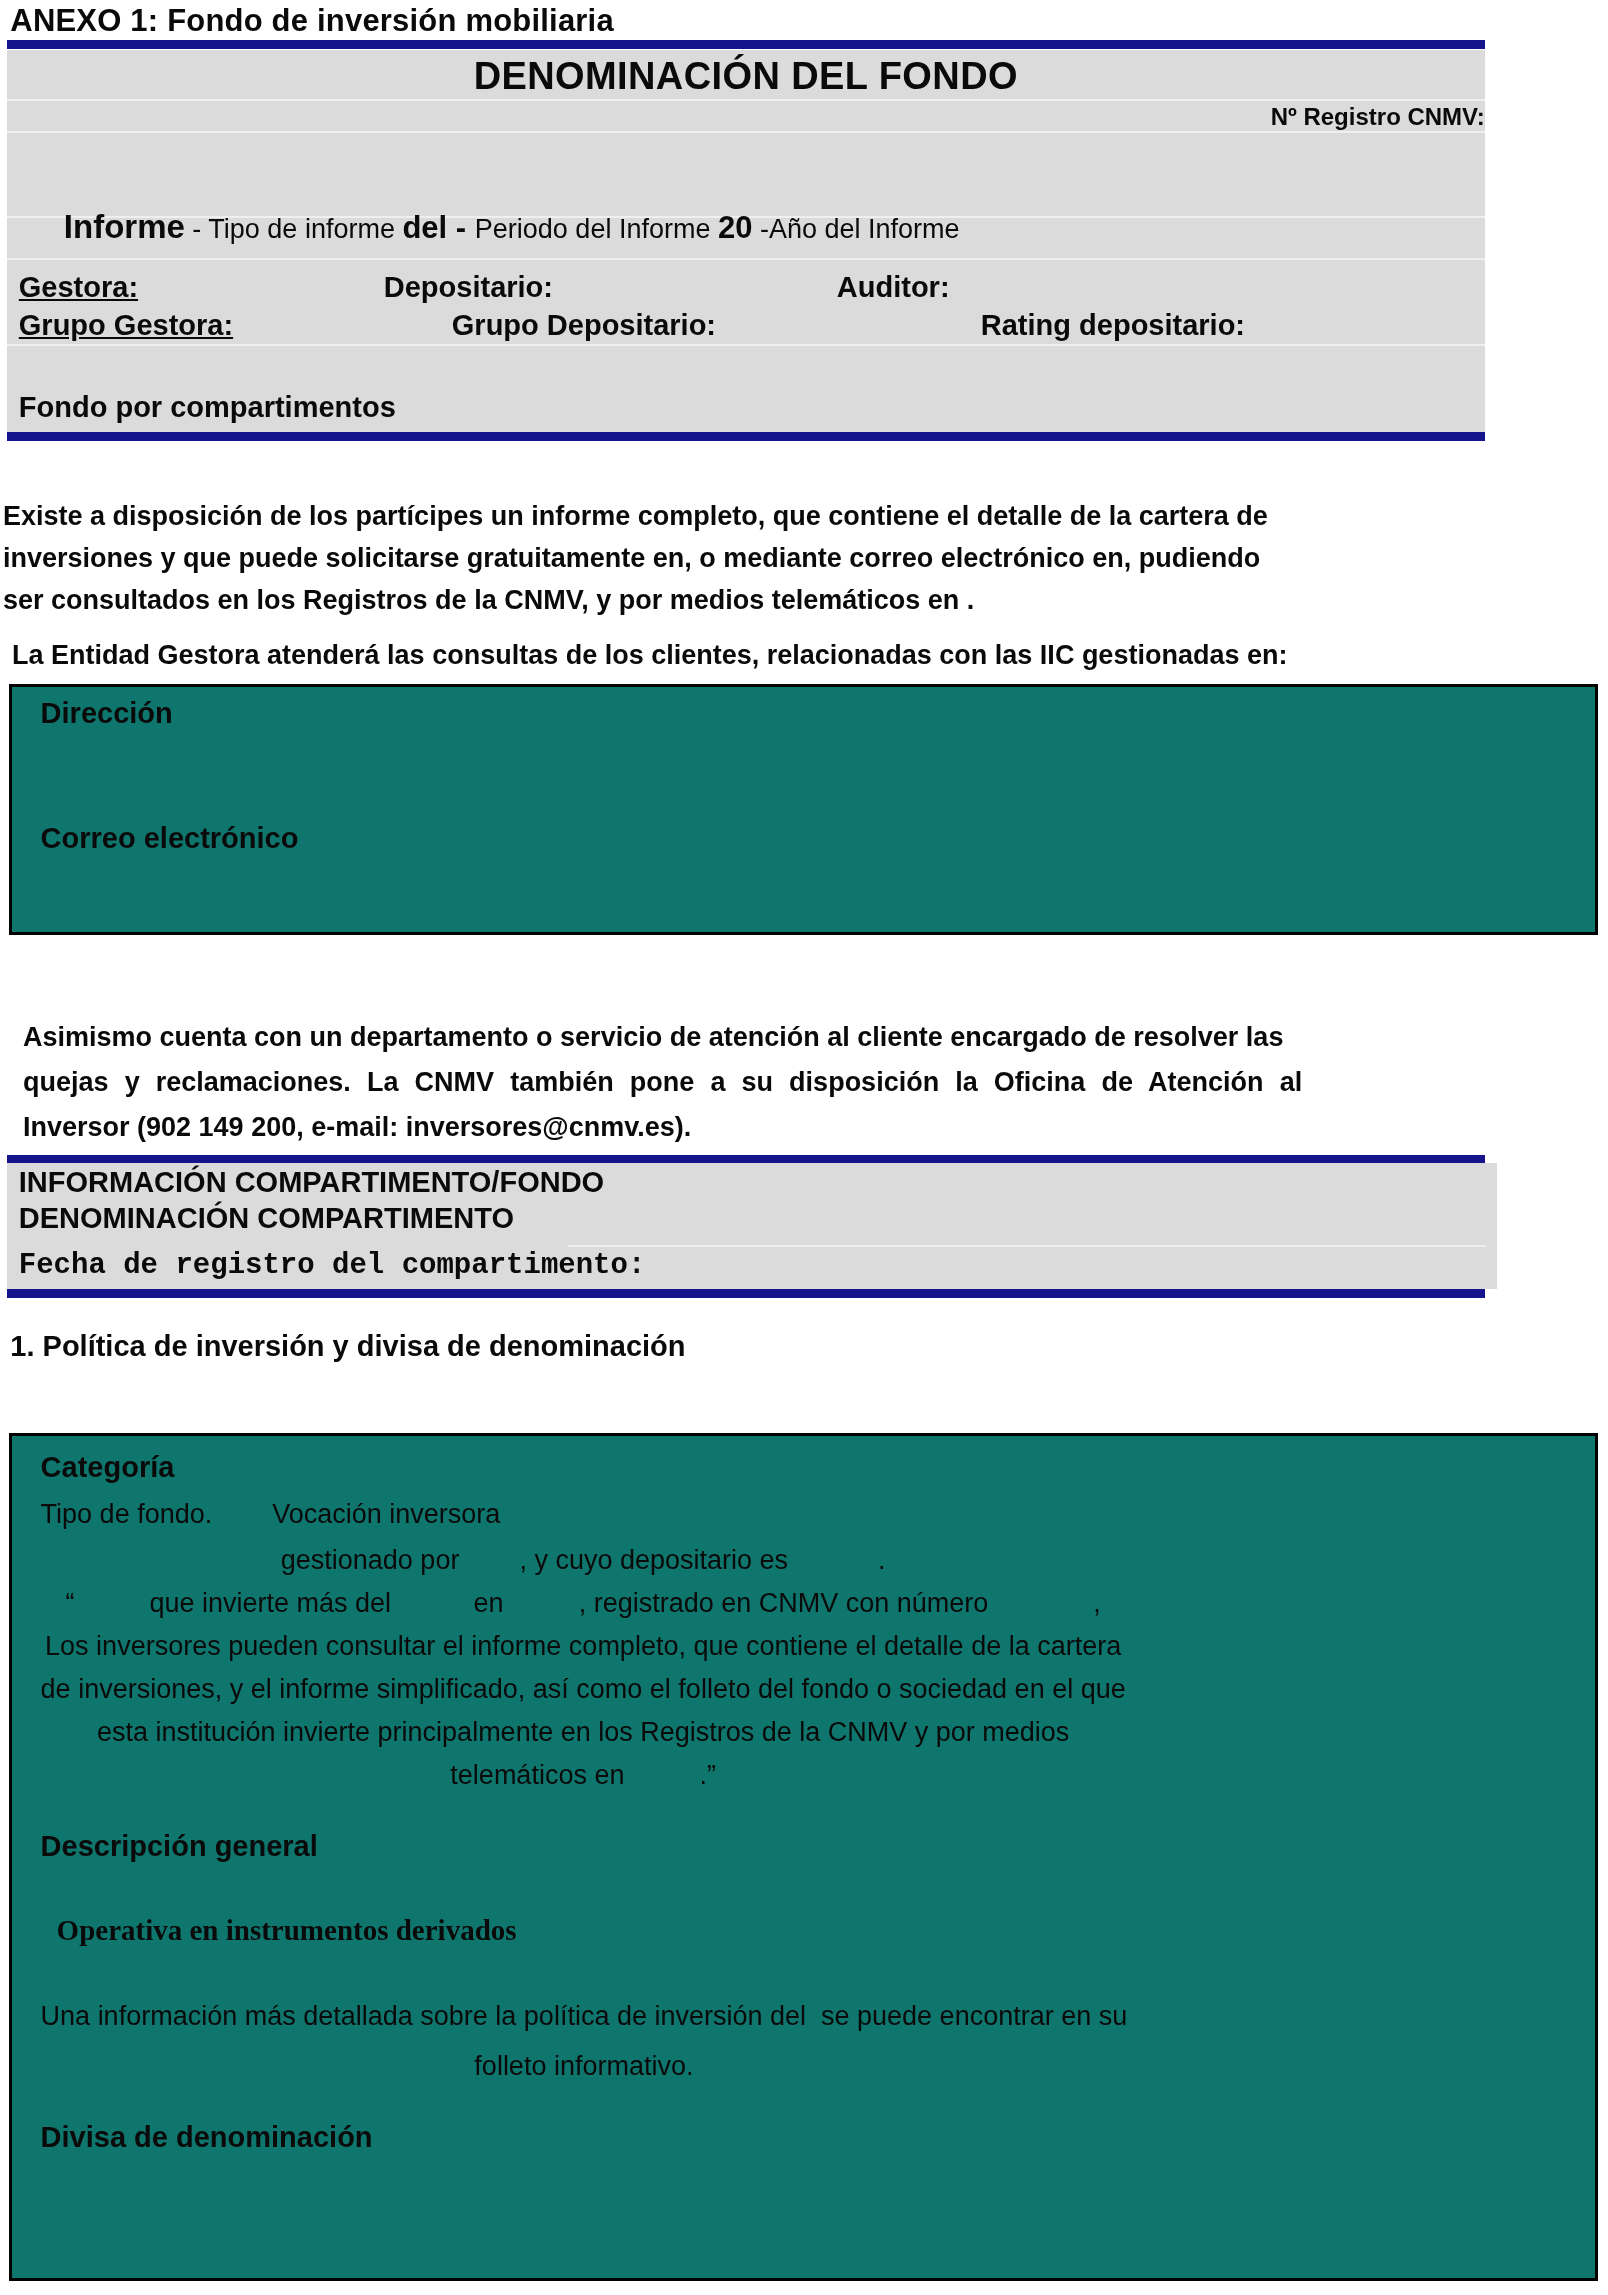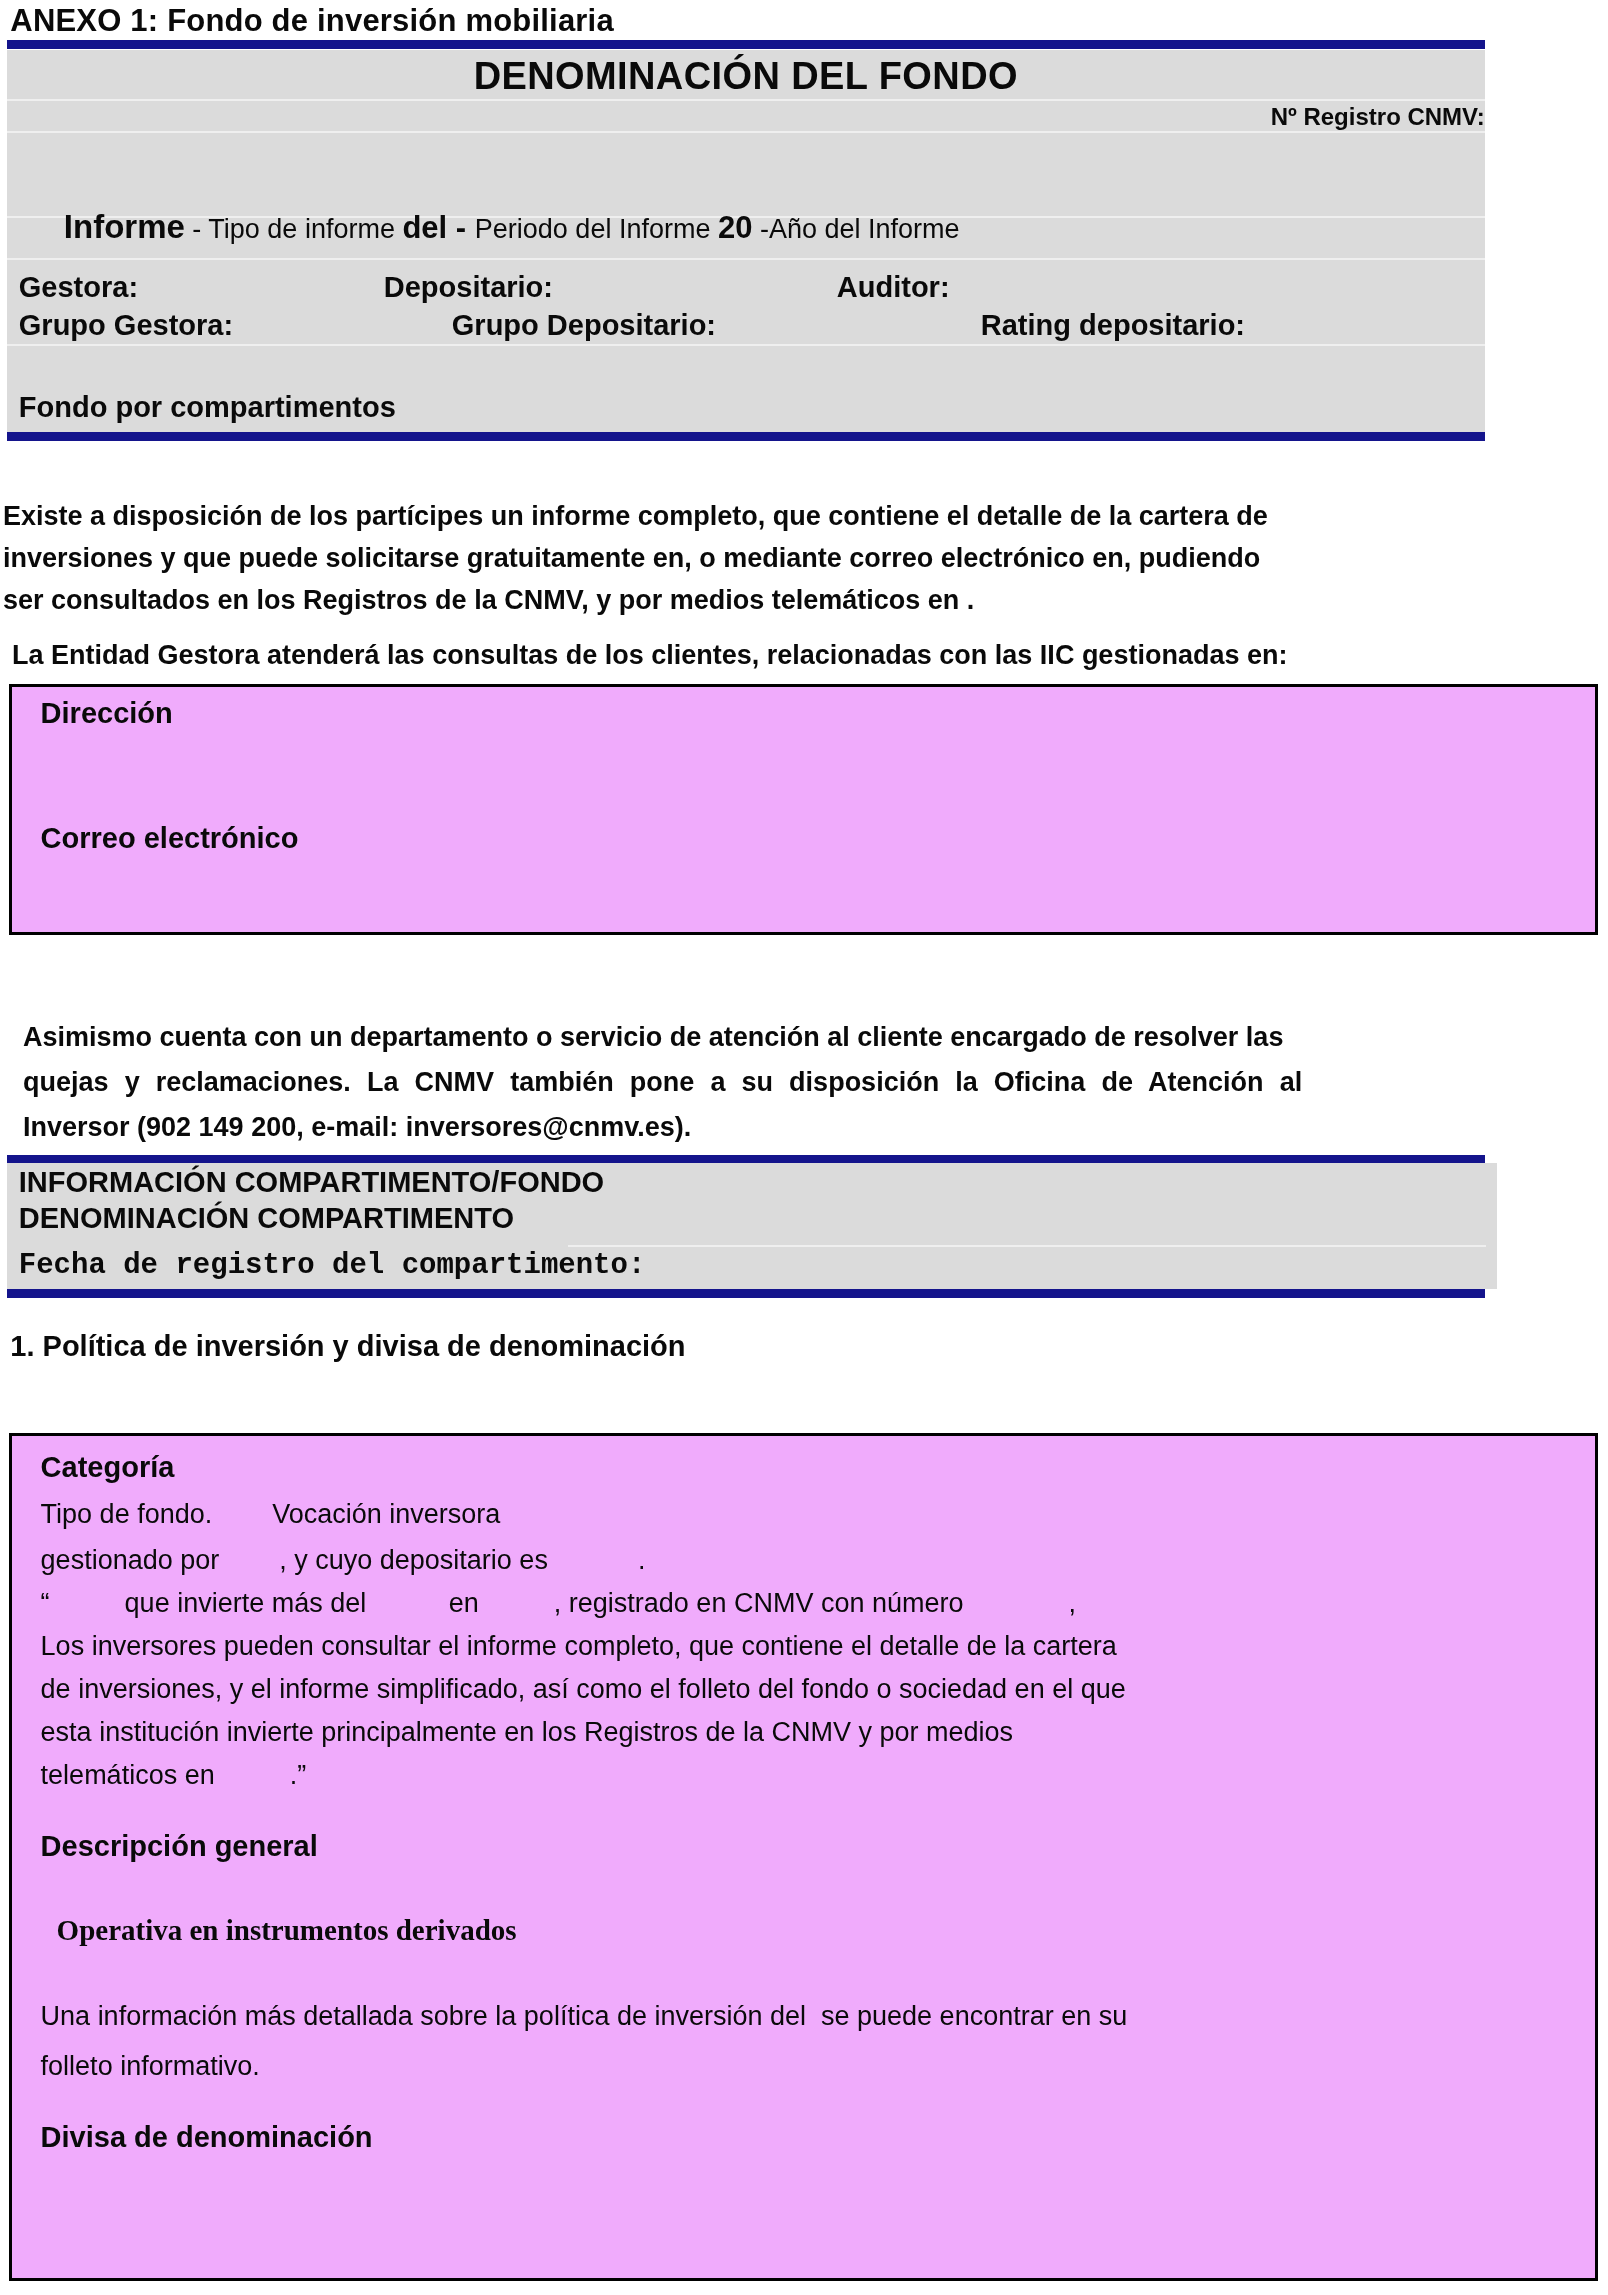--- a/index.html
+++ b/index.html
@@ -32,33 +32,33 @@
   .gray1 .s1{top:49px;} .gray1 .s2{top:81px;} .gray1 .s3{top:166px;}
   .gray1 .s4{top:208px;} .gray1 .s5{top:294px;}
   .gray2 .s1{top:82px;left:561px;width:918px;}
   .fund-name{position:absolute;left:0;top:5.1px;width:100%;text-align:center;font-size:38px;font-weight:700;letter-spacing:0.4px;}
   .registry{position:absolute;left:0;top:53px;width:100%;text-align:right;font-size:24px;font-weight:700;}
   .report-line{position:absolute;left:12px;top:127px;font-size:27px;white-space:pre;}
   .report-line .big{font-size:33px;font-weight:700;}
   .report-line .mid{font-size:31px;font-weight:700;}
   .rowlbl{position:absolute;font-size:29px;font-weight:700;white-space:pre;}
   .g-r1{top:221px;} .g-r2{top:259px;}
-  .x1{left:12px;} .dep{left:377px;} .aud{left:830px;}
+  .x1{left:12px;text-decoration:underline;} .dep{left:377px;} .aud{left:830px;}
   .gdep{left:445px;} .rat{left:974px;}
   .fondo-comp{position:absolute;left:12px;top:341px;font-size:29px;font-weight:700;}
   
   .para{font-size:27px;font-weight:700;}
   .para .line{display:block;white-space:pre;line-height:42px;}
   .para1{left:3px;top:495px;}
   .entidad{left:12px;top:640px;font-size:27px;font-weight:700;white-space:pre;}
   .para2{left:12px;top:1015px;margin-left:11px;}
   .para2 .line{line-height:45px;}
   .para2 .line:nth-child(2){word-spacing:8.6px;}
   
-  .box{border:3.4px solid #000;background:#f0abfc;}
+  .box{border:3.4px solid #000;background:#0f766e;text-align:center;}
   .box1{left:8.6px;top:684px;width:1583px;height:245px;}
   .box2{left:8.6px;top:1433px;width:1583px;height:842px;}
   .boxlbl{position:absolute;font-size:29px;font-weight:700;}
   .direccion{left:29px;top:10.3px;}
   .correo{left:29px;top:135px;}
   
   .info-comp{position:absolute;left:12px;top:3.4px;font-size:29px;font-weight:700;}
   .denom-comp{position:absolute;left:12px;top:39px;font-size:29px;font-weight:700;}
   .fecha-reg{position:absolute;left:12px;top:86px;font-size:29px;font-weight:700;font-family:Liberation Mono, monospace;}
   .politica{left:10.3px;top:1330px;font-size:29px;font-weight:700;}

